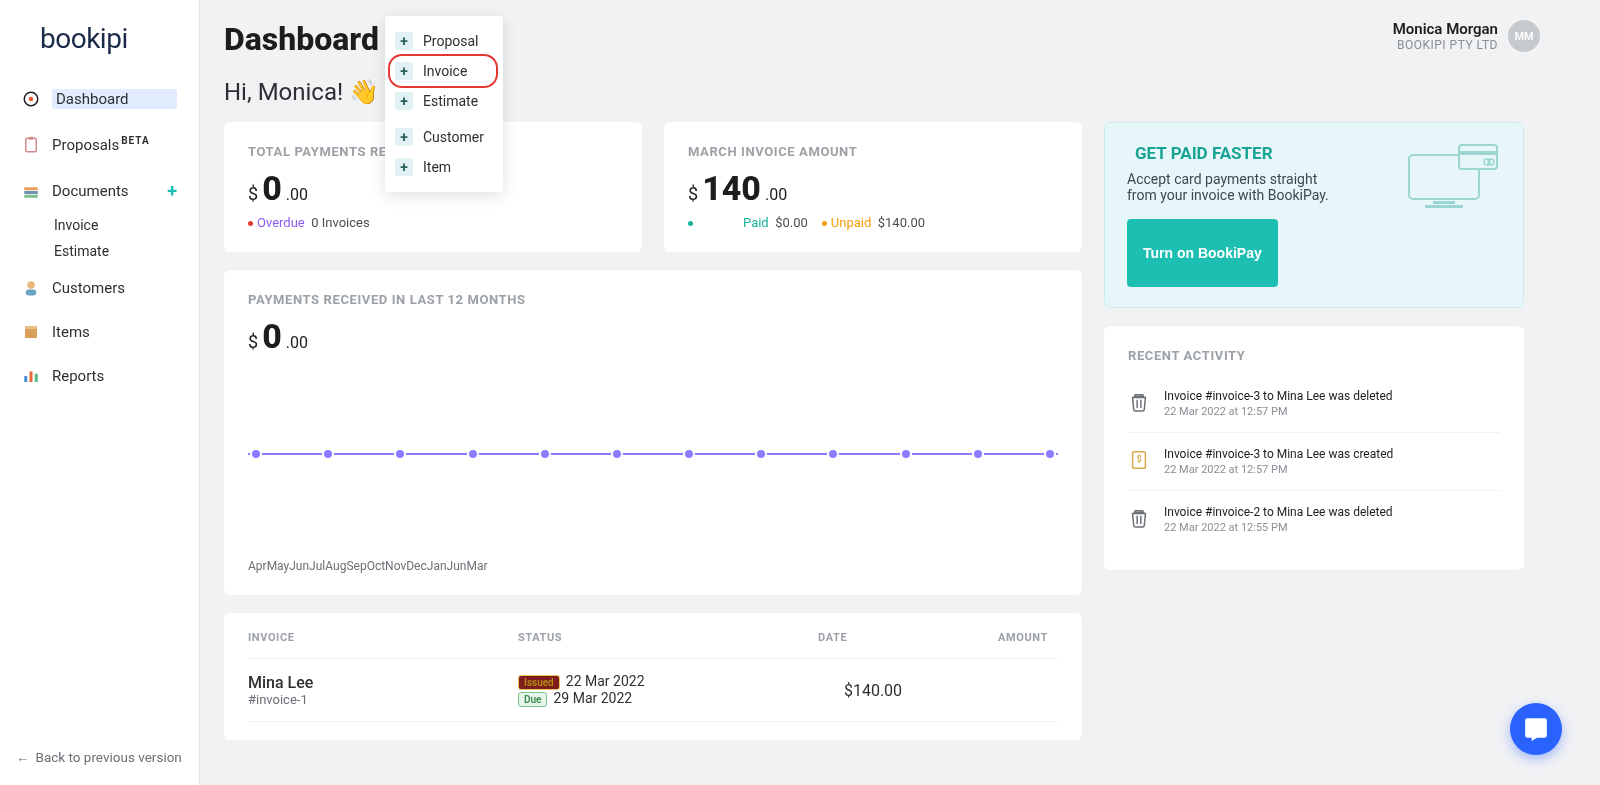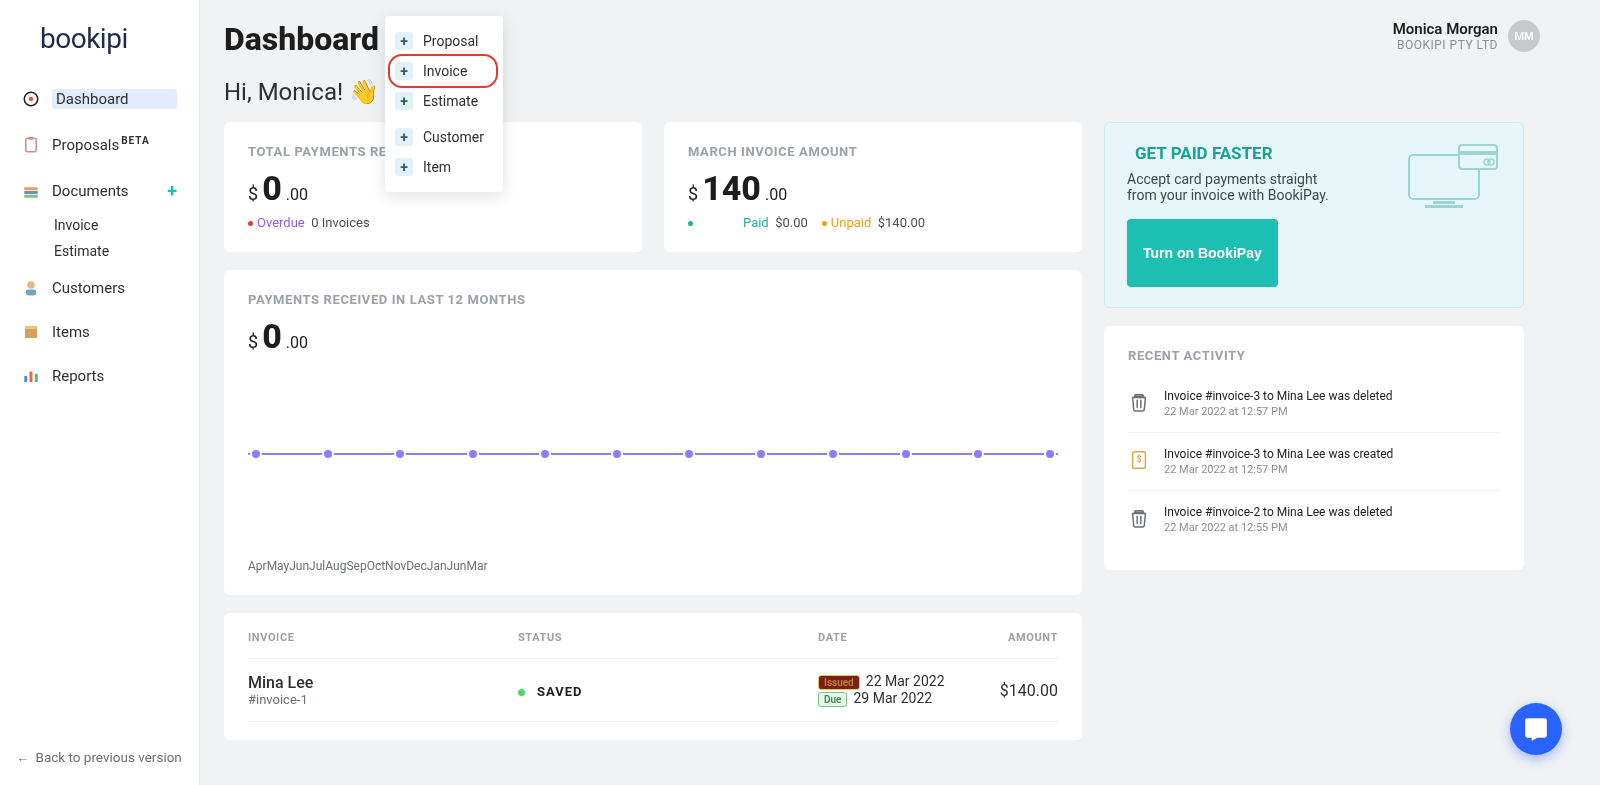--- a/index.html
+++ b/index.html
@@ -103,21 +103,21 @@
 .chart-line { position:absolute; left:0; right:0; height:2px; background:#8b7dff; top: 80px; }
 .chart-dots { position:absolute; left:0; right:0; top:75px; height:10px; display:flex; justify-content: space-between; padding: 0 2px; }
 .chart-dot { width:8px; height:8px; border-radius:50%; background:#8b7dff; border:2px solid #fff; box-sizing: content-box; }
 .chart-labels { position:absolute; left:0; right:0; bottom:0; display:flex; font-size:12px; color:#6b7076; }
 
 .table-head { display:flex; font-size:11px; font-weight:700; color:#9ca1a7; letter-spacing:0.6px; padding-bottom: 14px; border-bottom:1px solid #efefef; }
 .table-row { display:flex; align-items:center; padding: 14px 0; border-bottom:1px solid #f2f2f2; }
 .col-inv { width: 270px; }
 .col-status { width: 300px; }
 .col-date { width: 170px; }
-.col-amt { flex:1; text-align:right; }
+.col-amt { flex:1; text-align:center; }
 .inv-name { font-size:16px; font-weight:500; }
 .inv-num { font-size:13px; color:#6b7076; }
 .badge-saved-dot { width:7px; height:7px; border-radius:50%; background:#4cd964; display:inline-block; margin-right:8px; }
 .saved-text { font-size:13px; font-weight:700; letter-spacing:1px; color:#1d1d1d; }
 .pill { display:inline-block; font-size:10px; font-weight:600; padding:1px 5px; border-radius:3px; margin-right:6px; border:1px solid; }
 .pill-issued { background:#7f1d1d; border-color:#e7c75b; color:#b58c18; }
 .pill-due { background:#e7f6eb; border-color:#78c587; color:#3a8a4d; }
 .date-line { font-size:14px; color:#2d2f33; }
 
 .promo { background:#e7f7f9; border:1px solid #cdeef0; border-radius:6px; padding:20px 22px; display:flex; }
@@ -317,24 +317,20 @@
           <div class="col-inv">INVOICE</div>
           <div class="col-status">STATUS</div>
           <div class="col-date">DATE</div>
           <div class="col-amt">AMOUNT</div>
         </div>
         <div class="table-row">
           <div class="col-inv">
             <div class="inv-name">Mina Lee</div>
             <div class="inv-num">#invoice-1</div>
           </div>
-          <div class="col-status">
-            <span class="badge-saved-dot"></span>
-            <span class="saved-text">SAVED</span>
-          </div>
           <div class="col-date">
             <div class="date-line"><span class="pill pill-issued">Issued</span><span>22 Mar 2022</span></div>
             <div class="date-line"><span class="pill pill-due">Due</span><span>29 Mar 2022</span></div>
           </div>
           <div class="col-amt">$140.00</div>
         </div>
       </div>
     </div>
 
     <div class="col-right">

